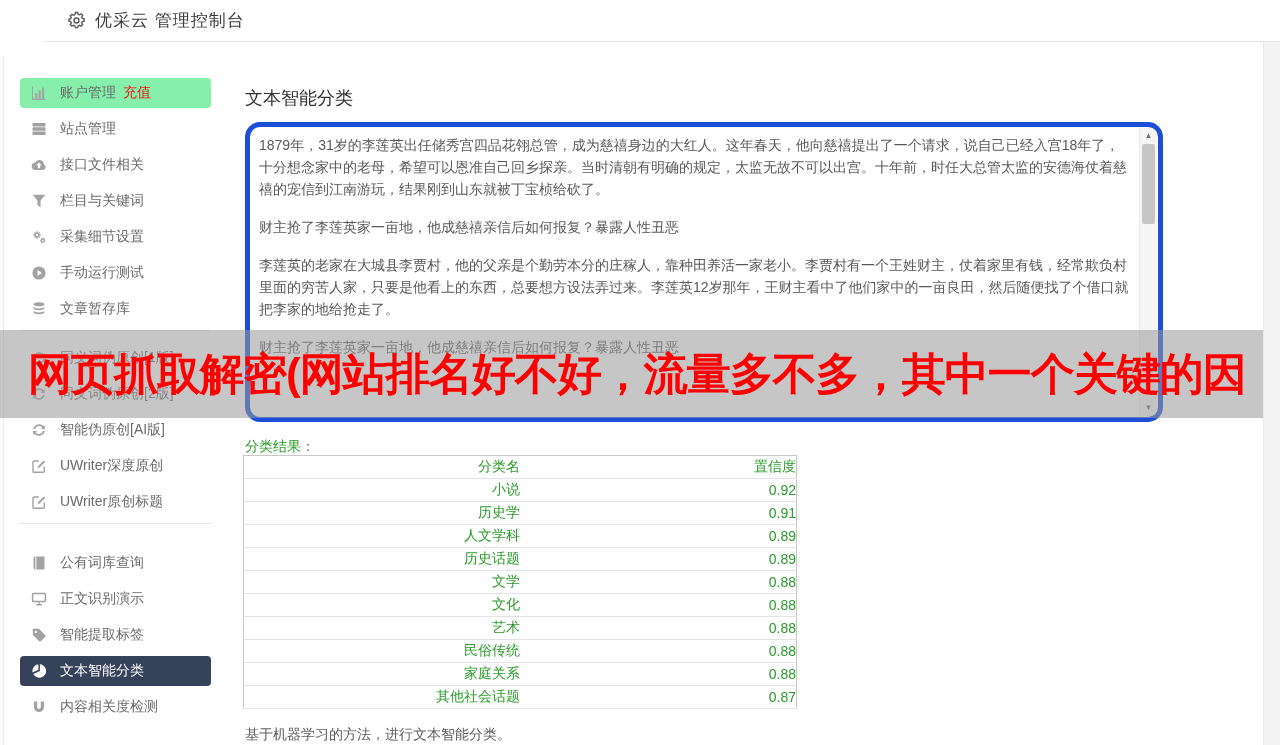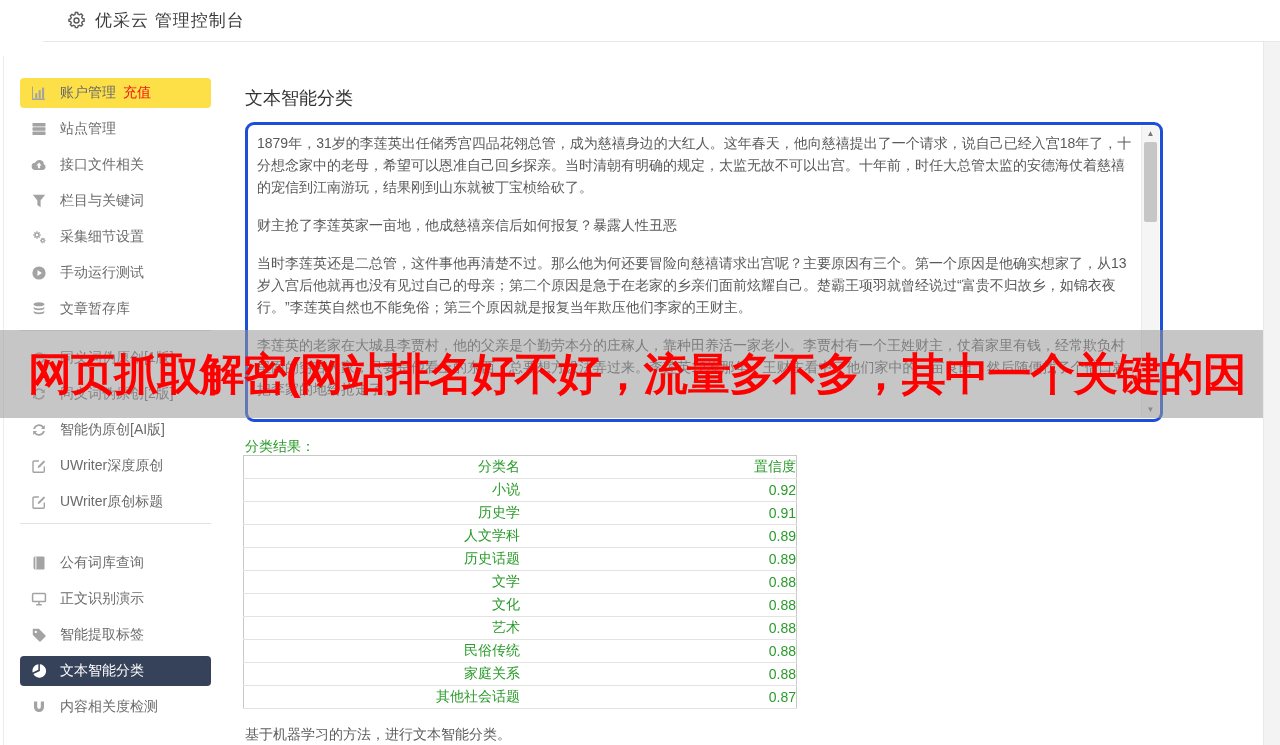--- a/index.html
+++ b/index.html
@@ -13,31 +13,31 @@
   .header .title{font-size:17px;color:#3c3c3c;letter-spacing:1px;}
 
   .left-line{position:absolute;left:3px;top:56px;bottom:0;width:0;border-left:1px solid #ececec;}
 
   
   .sidebar{position:absolute;left:20px;top:78px;width:191px;}
   .side-item{height:30px;margin-bottom:6px;border-radius:4px;display:flex;align-items:center;
              padding-left:11px;gap:13px;font-size:14px;color:#6b6b6b;cursor:pointer;box-sizing:border-box;}
   .side-item .icon{width:16px;height:16px;display:inline-flex;color:#a3a3a3;flex:none;}
   .side-item .icon svg{width:16px;height:16px;}
-  .side-item.highlight{background:#fde047;}
+  .side-item.highlight{background:#86efac;}
   .side-item.active{background:#36415a;color:#fff;}
   .side-item.active .icon{color:#fff;}
   .side-item .badge{color:#ef1515;margin-left:-6px;}
   .sidebar hr{border:none;border-top:1px solid #e2e2e2;margin:2px 0 12px 0;}
   .sidebar hr.d2{margin-bottom:24px;}
 
   
   .main-title{position:absolute;left:245px;top:86px;font-size:18px;color:#333;}
-  .textbox{position:absolute;left:245px;top:122px;width:918px;height:300px;border:3px solid #1d4ed8;
-           border-radius:9px;box-sizing:border-box;background:#fff;overflow:hidden;}
+  .textbox{position:absolute;left:245px;top:122px;width:918px;height:300px;border:5px solid #1d4ed8;
+           border-radius:15px;box-sizing:border-box;background:#fff;overflow:hidden;}
   .textbox-content{position:absolute;left:0;top:0;right:18px;bottom:0;padding:7px 8px 0 9px;
            font-size:14px;line-height:22px;color:#595959;overflow:hidden;}
   .textbox-content p{margin:0 0 16px 0;}
   .v-scroll{position:absolute;top:1px;right:1px;bottom:1px;width:17px;background:#f5f5f5;
            border-left:1px solid #ebebeb;border-radius:0 2px 2px 0;}
   .v-scroll .arr{position:absolute;left:0;width:100%;height:14px;color:#767676;font-size:8px;
            text-align:center;line-height:14px;cursor:pointer;}
   .v-scroll .arr.up{top:1px;}
   .v-scroll .arr.down{bottom:1px;}
   .v-scroll .thumb{position:absolute;left:2px;right:2px;top:16px;height:80px;background:#c6c6c6;border-radius:2px;cursor:pointer;}
@@ -249,21 +249,20 @@
         <span class="label">内容相关度检测</span>
       </div>
     </div>
 
   <div class="main-title">文本智能分类</div>
 
   <div class="textbox">
     <div class="textbox-content">
       <p>1879年，31岁的李莲英出任储秀宫四品花翎总管，成为慈禧身边的大红人。这年春天，他向慈禧提出了一个请求，说自己已经入宫18年了，十分想念家中的老母，希望可以恩准自己回乡探亲。当时清朝有明确的规定，太监无故不可以出宫。十年前，时任大总管太监的安德海仗着慈禧的宠信到江南游玩，结果刚到山东就被丁宝桢给砍了。</p>
       <p>财主抢了李莲英家一亩地，他成慈禧亲信后如何报复？暴露人性丑恶</p>
-      <p>当时李莲英还是二总管，这件事他再清楚不过。那么他为何还要冒险向慈禧请求出宫呢？主要原因有三个。第一个原因是他确实想家了，从13岁入宫后他就再也没有见过自己的母亲；第二个原因是急于在老家的乡亲们面前炫耀自己。楚霸王项羽就曾经说过“富贵不归故乡，如锦衣夜行。”李莲英自然也不能免俗；第三个原因就是报复当年欺压他们李家的王财主。</p>
       <p>李莲英的老家在大城县李贾村，他的父亲是个勤劳本分的庄稼人，靠种田养活一家老小。李贾村有一个王姓财主，仗着家里有钱，经常欺负村里面的穷苦人家，只要是他看上的东西，总要想方设法弄过来。李莲英12岁那年，王财主看中了他们家中的一亩良田，然后随便找了个借口就把李家的地给抢走了。</p>
       <p>财主抢了李莲英家一亩地，他成慈禧亲信后如何报复？暴露人性丑恶</p>
     </div>
     <div class="v-scroll">
       <div class="arr up">▲</div>
       <div class="thumb"></div>
       <div class="arr down">▼</div>
     </div>
   </div>
 

